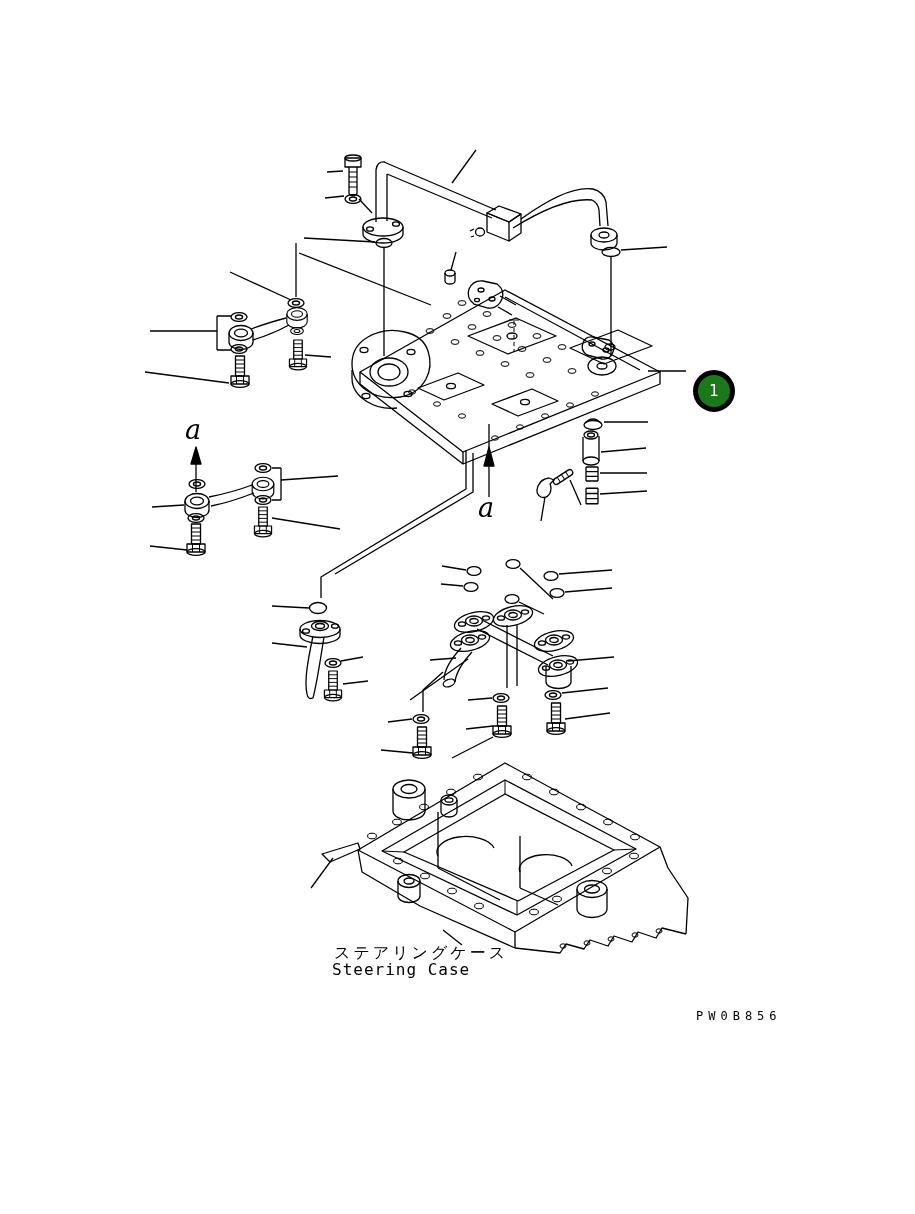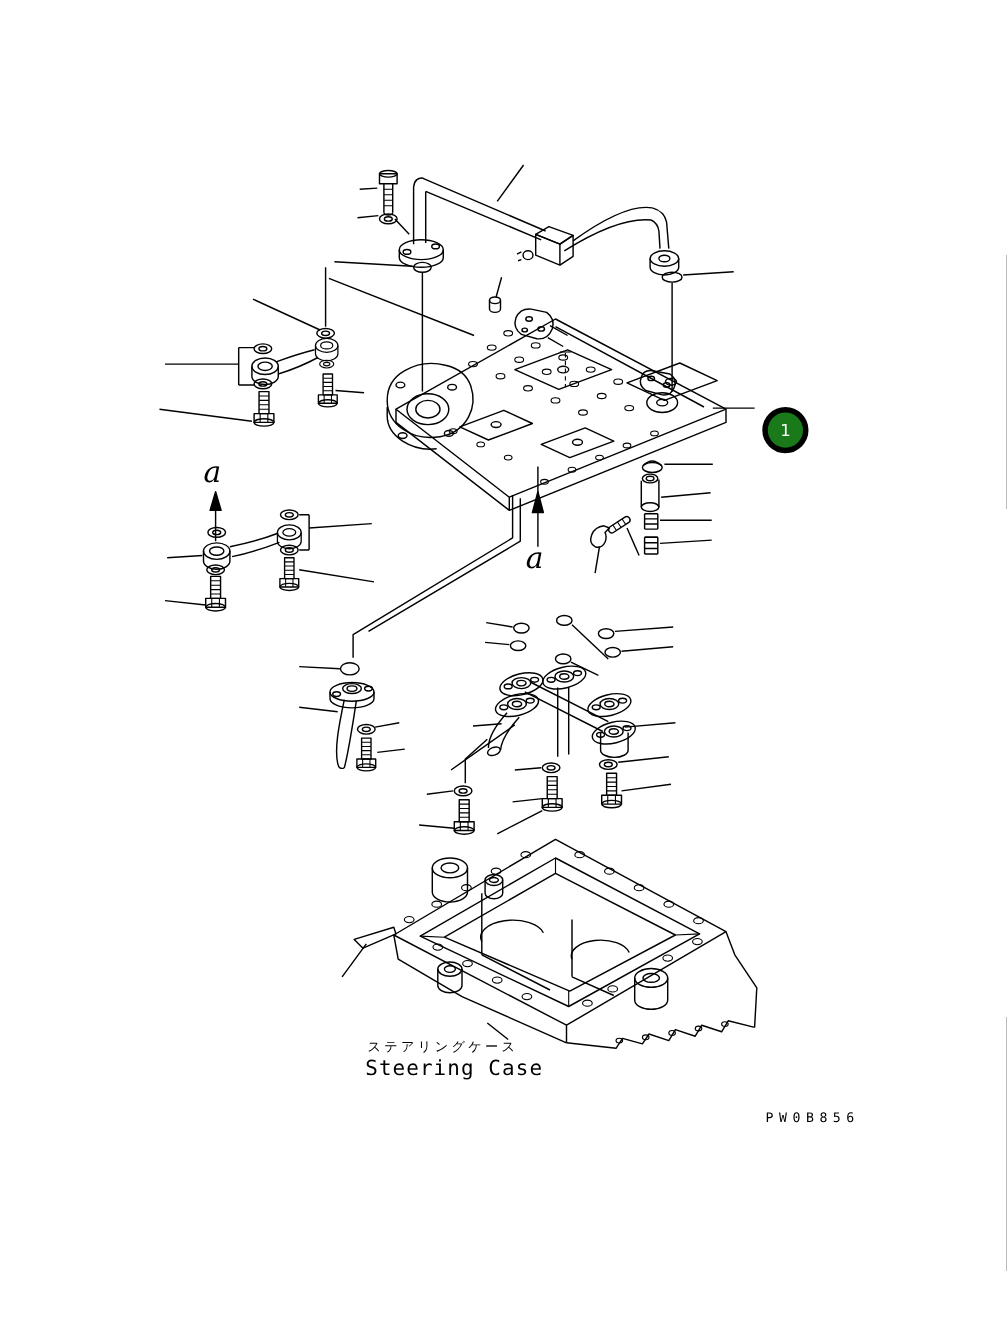--- a/index.html
+++ b/index.html
@@ -8,24 +8,24 @@
     font-family:"DejaVu Sans Mono","Liberation Mono",monospace;
     overflow:hidden;margin:0 auto;
   }
   .drawing{position:absolute;left:0;top:0;}
   .overlay-label{position:absolute;color:#000;white-space:pre;}
   .section-a{
     font-family:"DejaVu Serif","Liberation Serif",serif;
     font-style:italic;font-size:27px;line-height:1;
   }
   .case-name-ja{
-    left:334px;top:943px;font-size:12px;letter-spacing:3px;
+    left:334px;top:943px;font-size:16px;letter-spacing:3px;
     font-family:"DejaVu Sans","Liberation Sans",sans-serif;
   }
-  .case-name-en{left:332px;top:960px;font-size:19px;letter-spacing:1px;}
+  .case-name-en{left:332px;top:960px;font-size:16px;letter-spacing:1px;}
   .drawing-code{left:696px;top:1009px;font-size:12px;letter-spacing:5px;}
   .balloon{
     position:absolute;left:693px;top:370px;width:42px;height:42px;
     box-sizing:border-box;border:5px solid #000;border-radius:50%;
     background:#1a7a1a;color:#fff;display:flex;align-items:center;justify-content:center;
     font-size:15px;font-family:"DejaVu Sans","Liberation Sans",sans-serif;
     cursor:pointer;
   }
 </style>
 </head>

